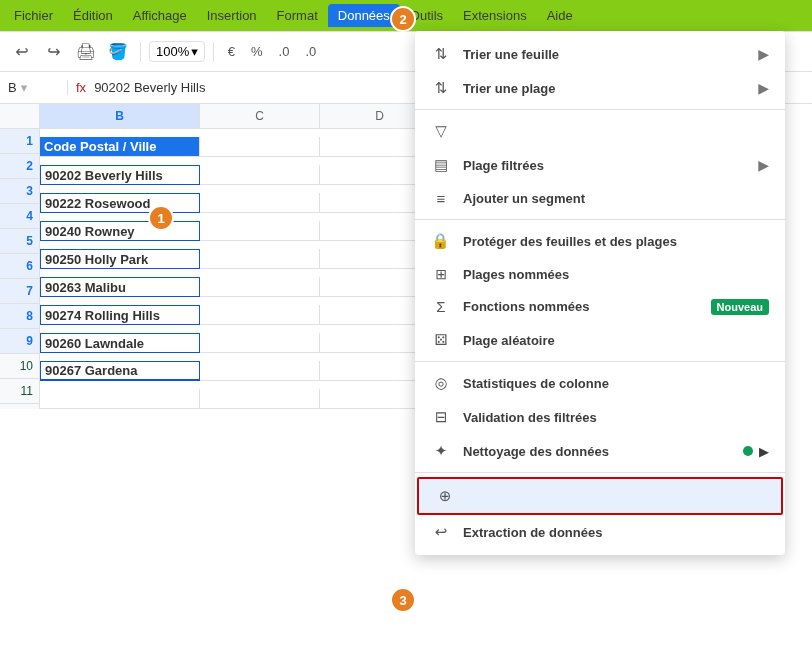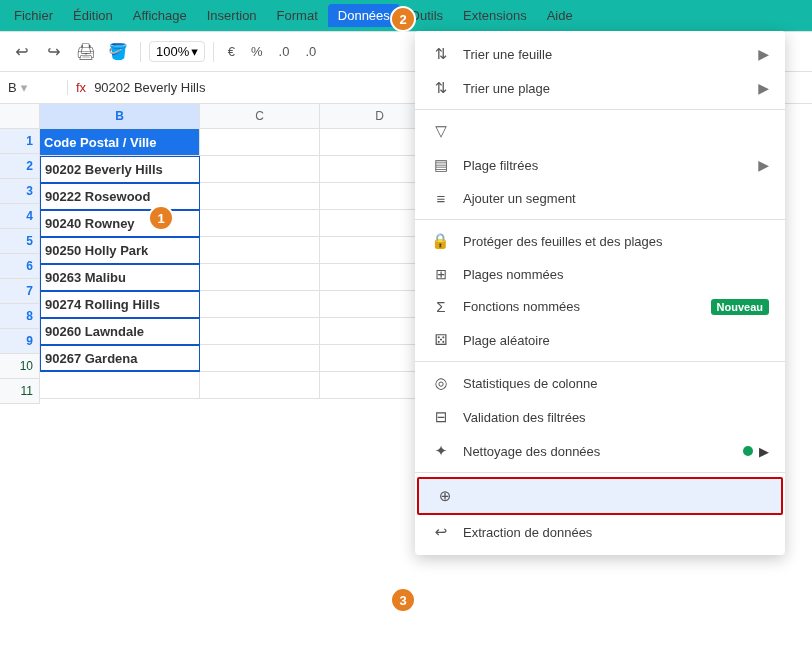--- a/index.html
+++ b/index.html
@@ -3,21 +3,21 @@
   <meta charset="utf-8">
   <style>
     * { margin: 0; padding: 0; box-sizing: border-box; }
     body { font-family: Arial, sans-serif; font-size: 13px; background: #fff; width: 812px; height: 667px; overflow: hidden; position: relative; }
 
     
     .menubar {
       display: flex;
       align-items: center;
       height: 32px;
-      background: #14b8a6;
+      background: #84cc16;
       border-bottom: 1px solid #e0e0e0;
       padding: 0 4px;
     }
     .menubar-item {
       padding: 4px 10px;
       cursor: pointer;
       border-radius: 4px;
       white-space: nowrap;
       color: #3c3c3c;
     }
@@ -110,27 +110,27 @@
 
     
     .grid-container {
       flex: 1;
       overflow: hidden;
     }
     .grid-row {
       display: flex;
     }
     .grid-cell {
-      height: 27px;
+      height: 20px;
       display: flex; align-items: center;
       padding: 0 4px;
       border-right: 1px solid #e0e0e0;
       border-bottom: 1px solid #e0e0e0;
       font-size: 13px; color: #333;
-      overflow: hidden; white-space: nowrap;
+      overflow: hidden; white-space: nowrap; margin-top: 8px;
     }
     .grid-cell.col-b {
       width: 160px;
       font-weight: bold;
     }
     .grid-cell.col-b.header-cell {
       background: #1a73e8; color: #fff;
       font-weight: bold;
     }
     .grid-cell.col-b.data-cell {
@@ -162,21 +162,21 @@
       font-size: 13px;
       position: relative;
     }
     .menu-item.highlighted {
       background: #e8f0fe;
       border: 2px solid #c00;
       margin: 0 2px;
       border-radius: 2px;
     }
     .menu-item-icon { width: 20px; text-align: center; font-size: 15px; color: #555; flex-shrink: 0; }
-    .menu-item-label { flex: 1; }
+    .menu-item-label { flex: 1; font-weight: bold; }
     .menu-item-arrow { color: #777; font-size: 14px; }
     .menu-divider { height: 1px; background: #e0e0e0; margin: 4px 0; }
     .badge-new {
       background: #0f9d58; color: #fff;
       font-size: 11px; padding: 2px 6px;
       border-radius: 3px; font-weight: bold;
     }
     .green-dot {
       width: 10px; height: 10px; border-radius: 50%;
       background: #0f9d58; display: inline-block; margin-right: 2px;

